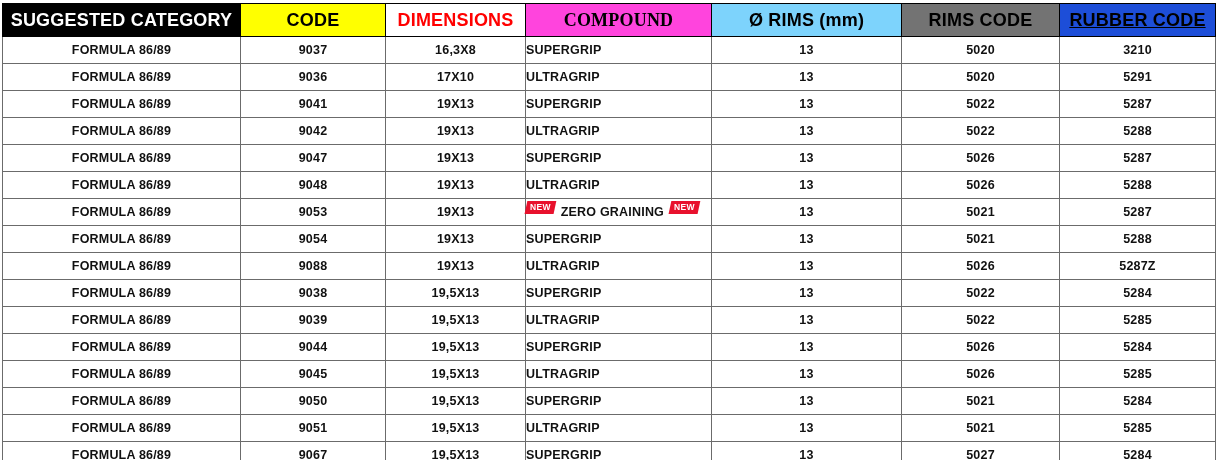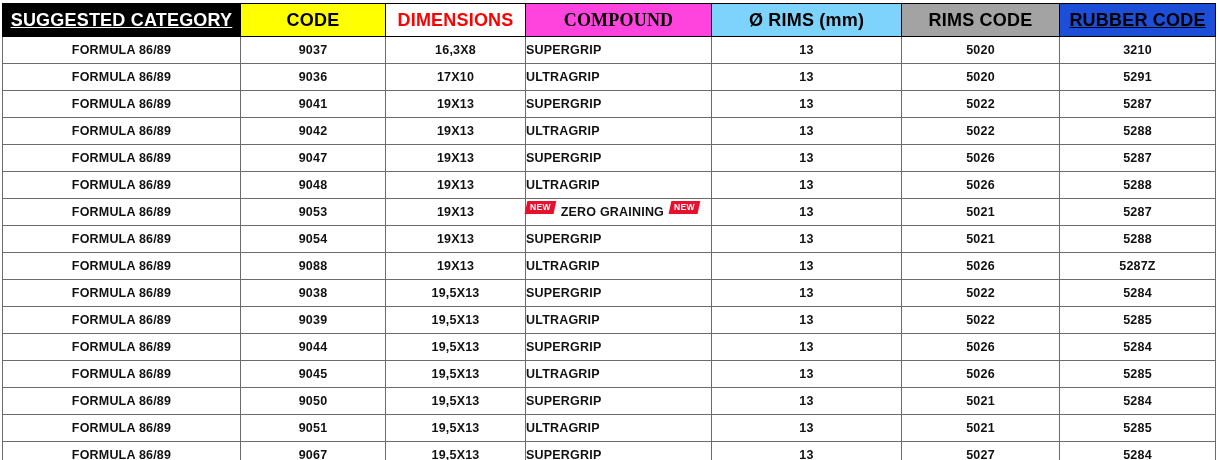--- a/index.html
+++ b/index.html
@@ -93,26 +93,26 @@
       <col class="col-cat">
         <col class="col-code">
         <col class="col-dim">
       <col class="col-comp">
         <col class="col-rims">
         <col class="col-rcode">
         <col class="col-rub">
     </colgroup>
     <thead>
       <tr id="header-row">
-          <th style="background: rgb(0, 0, 0); color: rgb(255, 255, 255); text-decoration: underline;">SUGGESTED CATEGORY</th>
+          <th style="background: rgb(0, 0, 0); color: rgb(255, 255, 255);">SUGGESTED CATEGORY</th>
           <th style="background: rgb(255, 255, 0); color: rgb(0, 0, 0);">CODE</th>
           <th style="background: rgb(255, 255, 255); color: rgb(255, 0, 0);">DIMENSIONS</th>
           <th style="background: rgb(255, 68, 221); color: rgb(0, 0, 0); font-family: Liberation Serif, serif;">COMPOUND</th>
           <th style="background: #7dd3fc; color: rgb(0, 0, 0);">Ø RIMS (mm)</th>
-          <th style="background: #a3a3a3; color: rgb(0, 0, 0); margin-top: 27px;">RIMS CODE</th>
+          <th style="background: #737373; color: rgb(0, 0, 0); margin-top: 27px;">RIMS CODE</th>
           <th style="background: #1d4ed8; color: rgb(0, 0, 0); text-decoration: underline;">RUBBER CODE</th>
         </tr>
     </thead>
     <tbody id="table-body">
         <tr>
           <td class="cat">FORMULA 86/89</td>
           <td>9037</td>
           <td>16,3X8</td>
           <td class="compound-cell">
             <div class="compound-inner">

